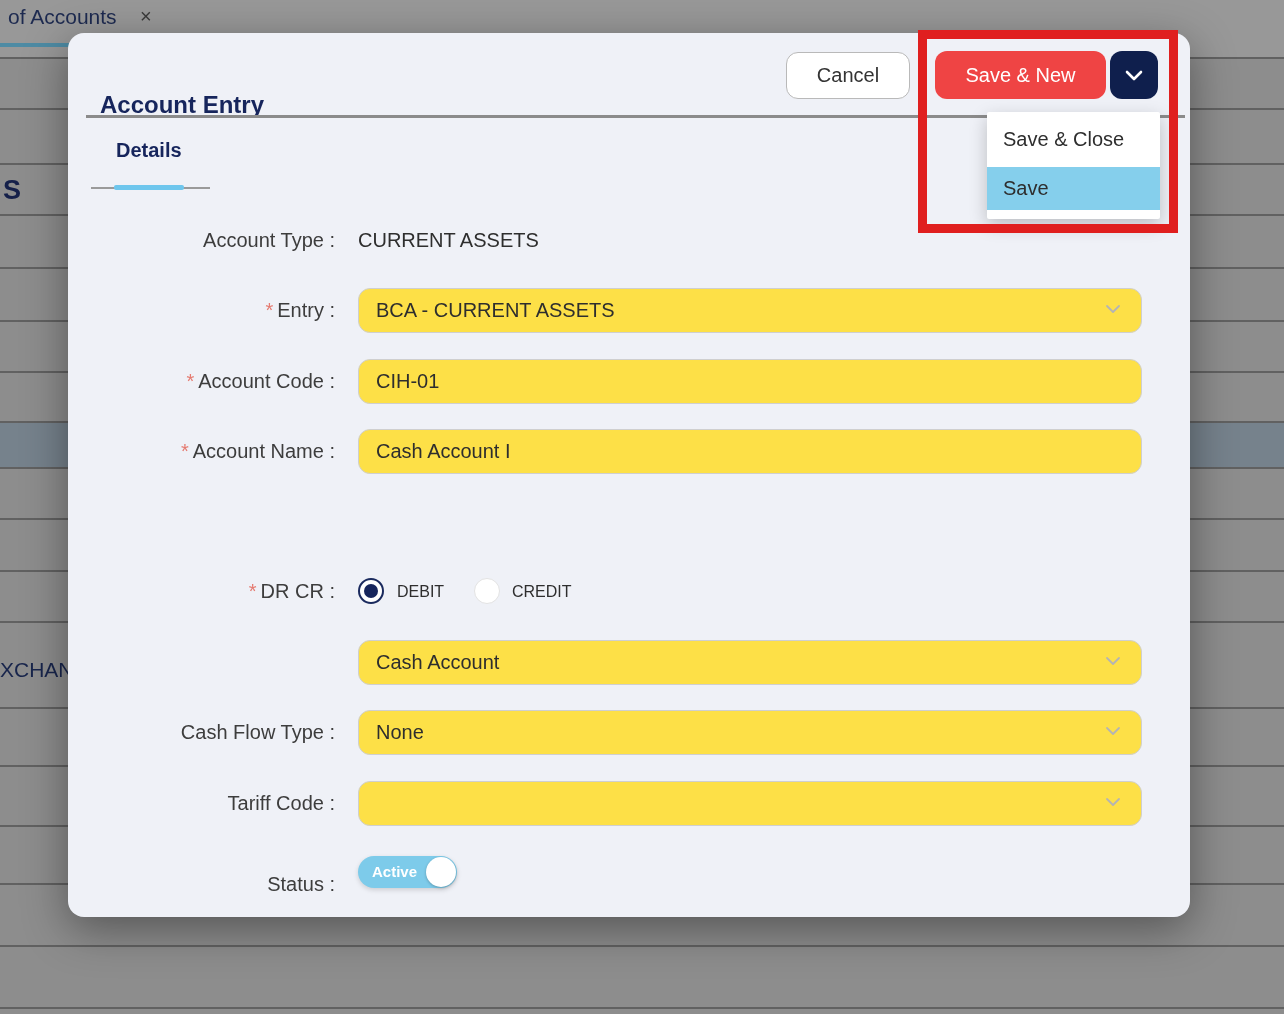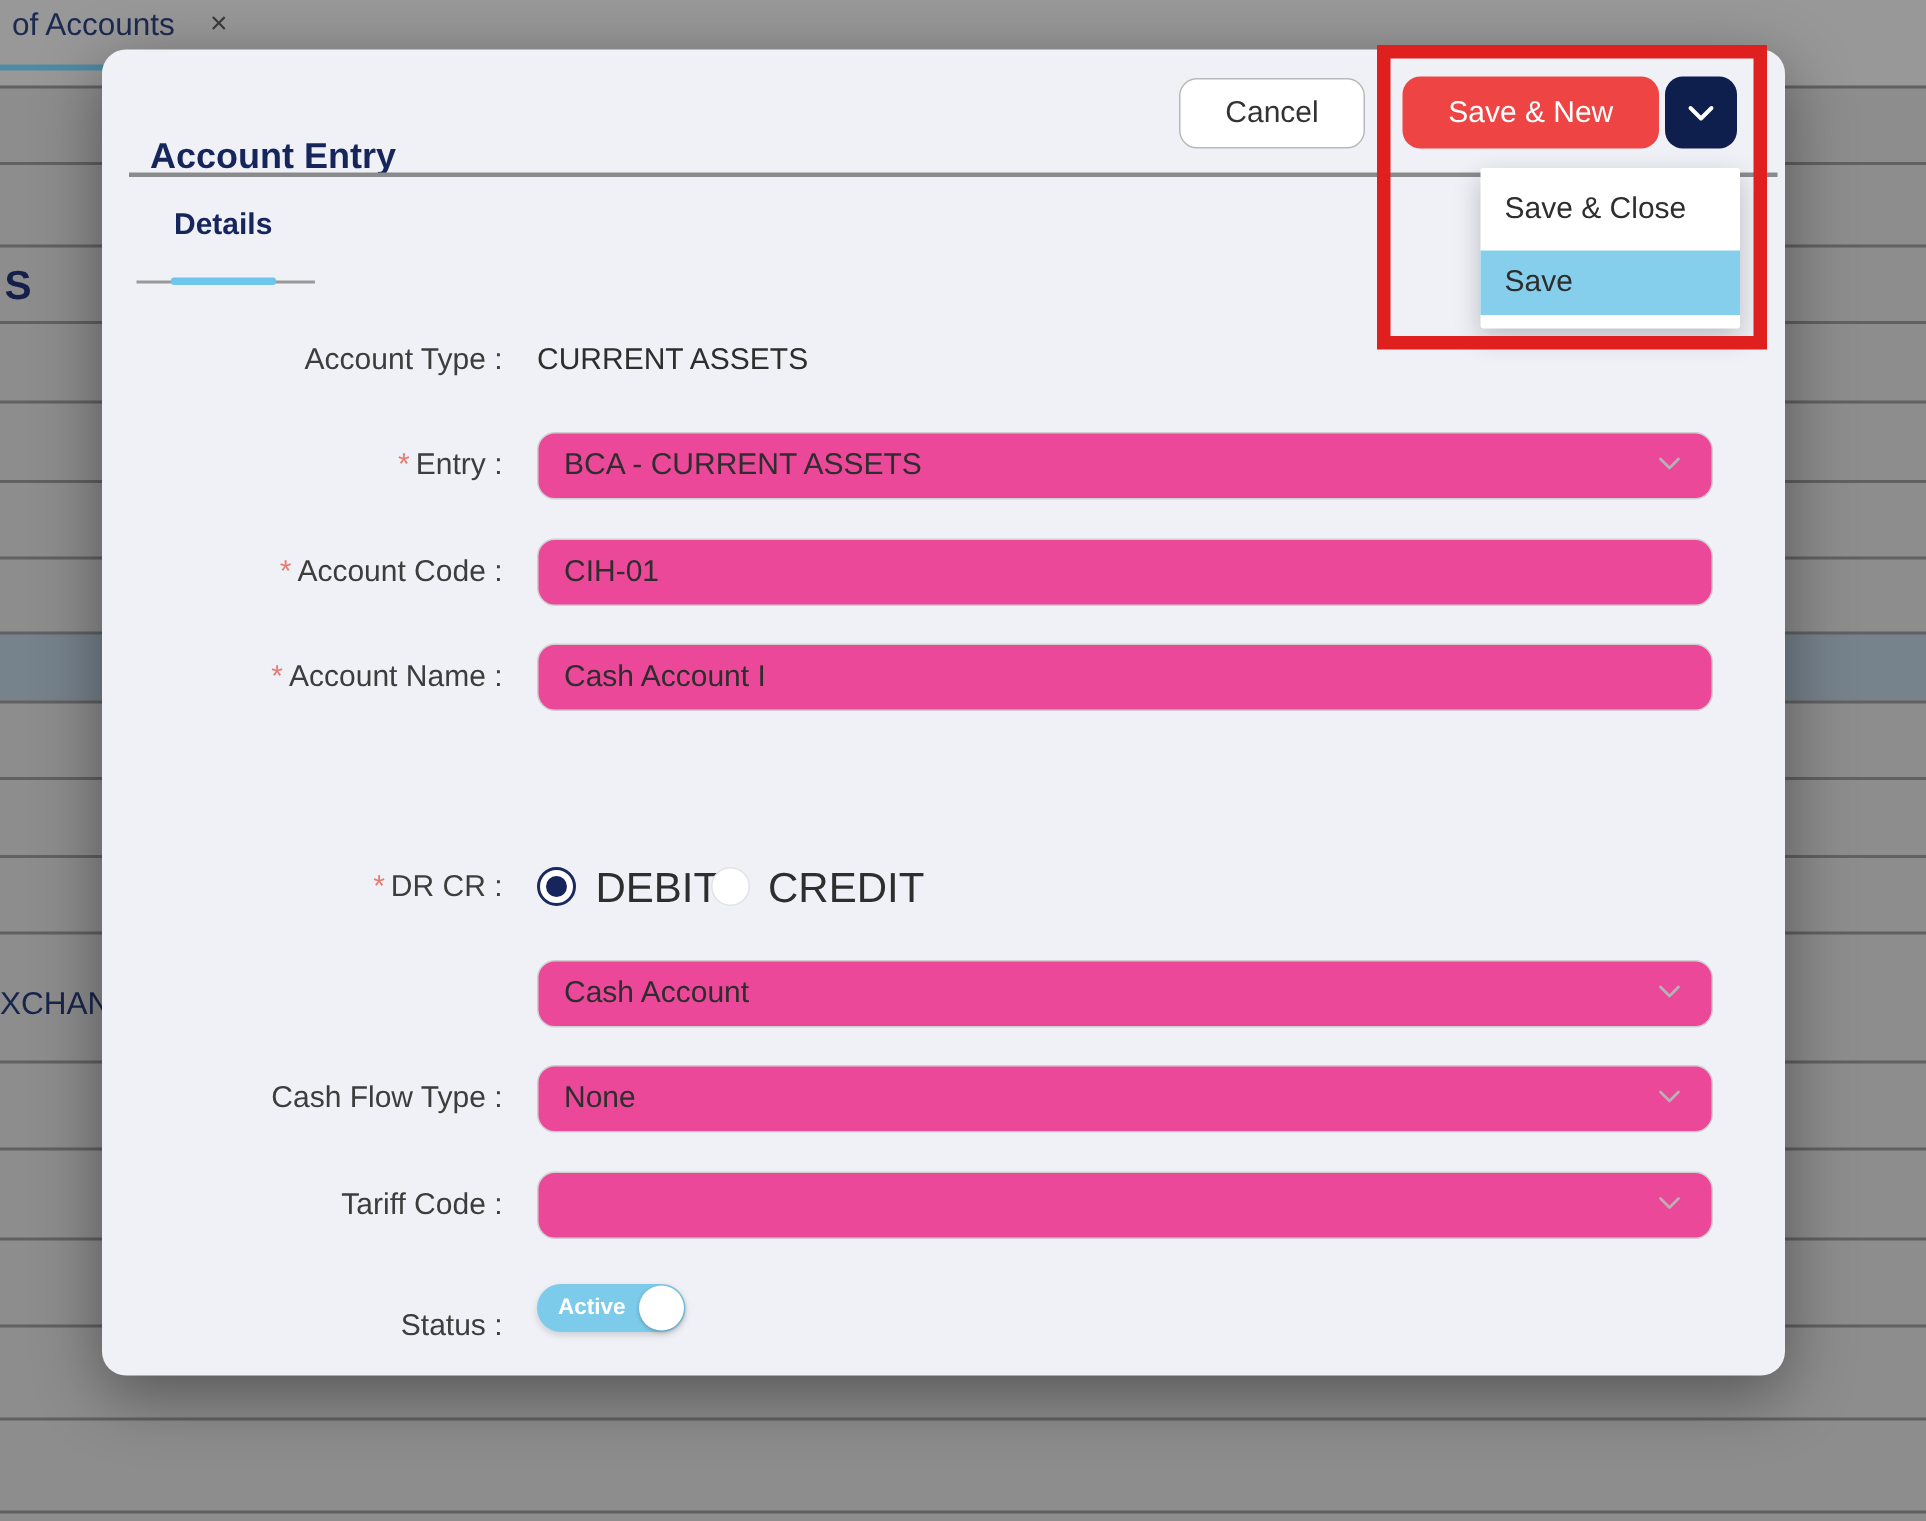--- a/index.html
+++ b/index.html
@@ -34,33 +34,33 @@
 
   .tab-details { position:absolute; left:48px; top:106px; font-size:20px; font-weight:600; color:#16255c; cursor:pointer; }
   .tab-track { position:absolute; left:23px; top:154px; width:119px; height:2px; background:#9a9a9a; }
   .tab-active-bar { position:absolute; left:46px; top:152px; width:70px; height:5px; background:#6ec6ed; border-radius:2px; }
 
   
   .row { position:absolute; left:0; width:1122px; height:45px; }
   .row-label { position:absolute; left:0; top:0; width:267px; height:45px; text-align:right;
                font-size:20px; color:#3d3d3d; line-height:45px; white-space:nowrap; }
   .req { color:#e57a70; margin-right:4px; }
-  .field, .field-input { position:absolute; left:290px; top:0; width:784px; height:45px; background:#ec4899;
+  .field, .field-input { position:absolute; left:290px; top:0; width:784px; height:45px; background:#fde047;
            border:1px solid #cfcfcf; border-radius:12px; font-size:20px; color:#2e2e2e;
            line-height:43px; padding:0 40px 0 17px; font-family:inherit; }
   .field-input { line-height:normal; }
   .field-chevron { position:absolute; right:20px; top:15px; width:16px; height:10px; }
   .static-value { position:absolute; left:290px; top:0; font-size:20px; color:#2e2e2e; line-height:45px; }
 
   .radio { position:absolute; top:9px; width:26px; height:26px; border-radius:50%; background:#ffffff; cursor:pointer; }
   .radio.checked { border:2px solid #1a2a5e; }
   .radio.checked::after { content:""; position:absolute; left:4px; top:4px; width:14px; height:14px;
                           border-radius:50%; background:#16255c; }
   .radio.unchecked { border:1px solid #e3e3e3; }
-  .radio-label { position:absolute; top:0; font-size:28px; color:#2e2e2e; line-height:45px; }
+  .radio-label { position:absolute; top:0; font-size:16px; color:#2e2e2e; line-height:45px; }
 
   .toggle { position:absolute; left:290px; top:-6px; width:99px; height:32px; background:#7dcbea;
             border-radius:16px; cursor:pointer; box-shadow:0 2px 5px rgba(0,0,0,0.15); }
   .toggle-label { position:absolute; left:14px; top:0; font-size:15px; font-weight:600; color:#ffffff; line-height:32px; }
   .toggle-knob { position:absolute; right:1px; top:1px; width:30px; height:30px; background:#ffffff;
                  border-radius:50%; box-shadow:0 1px 3px rgba(0,0,0,0.25); }
 
   
   .menu { position:absolute; left:919px; top:79px; width:173px; background:#ffffff; z-index:20;
           box-shadow:0 6px 18px rgba(0,0,0,0.22); border-radius:2px; padding-bottom:9px; }

